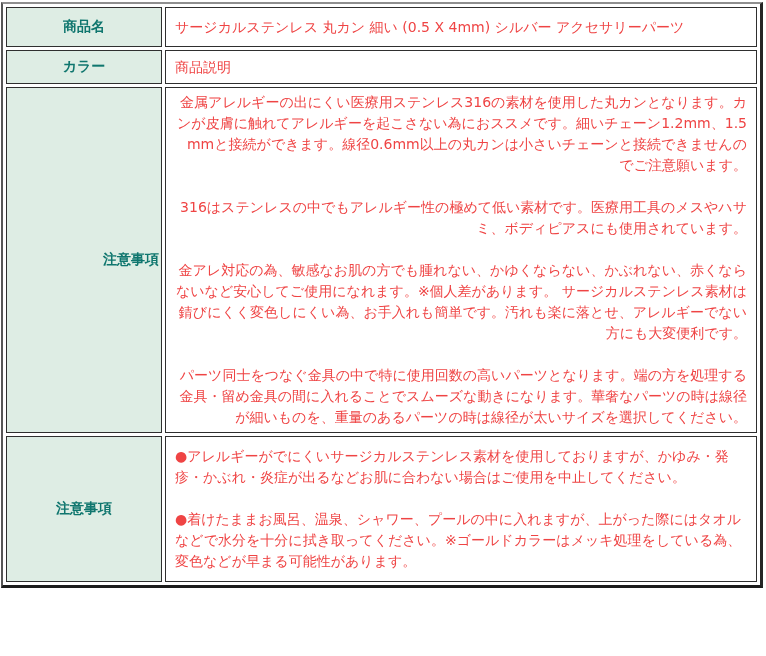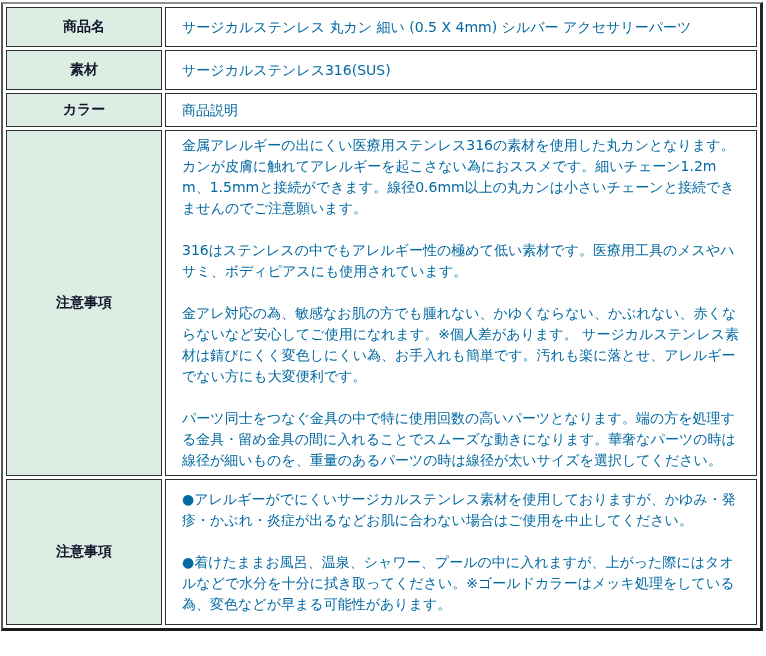--- a/index.html
+++ b/index.html
@@ -20,54 +20,50 @@
     border-right: 3px solid #262626;
     border-bottom: 3px solid #1c1c1c;
     table-layout: fixed;
   }
   .spec-table th {
     width: 150px;
     background: #deede4;
     border: 1px solid #2f2f2f;
     font-weight: bold;
     font-size: 14px;
-    color: #0f172a;
+    color: #0f766e;
     text-align: center;
     vertical-align: middle;
     padding: 4px 2px;
   }
   .spec-table td {
     background: #ffffff;
     border: 1px solid #2f2f2f;
     font-size: 14px;
-    color: #0369a1;
+    color: #ef4444;
     line-height: 1.5;
-    padding: 4px 16px;
+    padding: 4px 9px;
     vertical-align: middle;
     white-space: pre-wrap;
     word-break: break-all;
     overflow: hidden;
   }
   tr.h-1 td, tr.h-1 th { height: 30px; }
   tr.h-2 td, tr.h-2 th { height: 24px; }
-  tr.h-desc  td, tr.h-desc  th { height: 288px; }
+  tr.h-desc  td, tr.h-desc  th { height: 288px; text-align: right; }
   tr.h-notes td, tr.h-notes th { height: 136px; }
 </style>
 </head>
 <body>
 
 <table class="spec-table">
   <tbody>
     <tr class="h-1">
       <th>商品名</th>
       <td>サージカルステンレス 丸カン 細い (0.5 X 4mm) シルバー アクセサリーパーツ</td>
-    </tr>
-    <tr class="h-1">
-      <th>素材</th>
-      <td>サージカルステンレス316(SUS)</td>
     </tr>
     <tr class="h-2">
       <th>カラー</th>
       <td>商品説明</td>
     </tr>
     <tr class="h-desc">
       <th>注意事項</th>
       <td>金属アレルギーの出にくい医療用ステンレス316の素材を使用した丸カンとなります。カンが皮膚に触れてアレルギーを起こさない為におススメです。細いチェーン1.2mm、1.5mmと接続ができます。線径0.6mm以上の丸カンは小さいチェーンと接続できませんのでご注意願います。
 
 316はステンレスの中でもアレルギー性の極めて低い素材です。医療用工具のメスやハサミ、ボディピアスにも使用されています。

